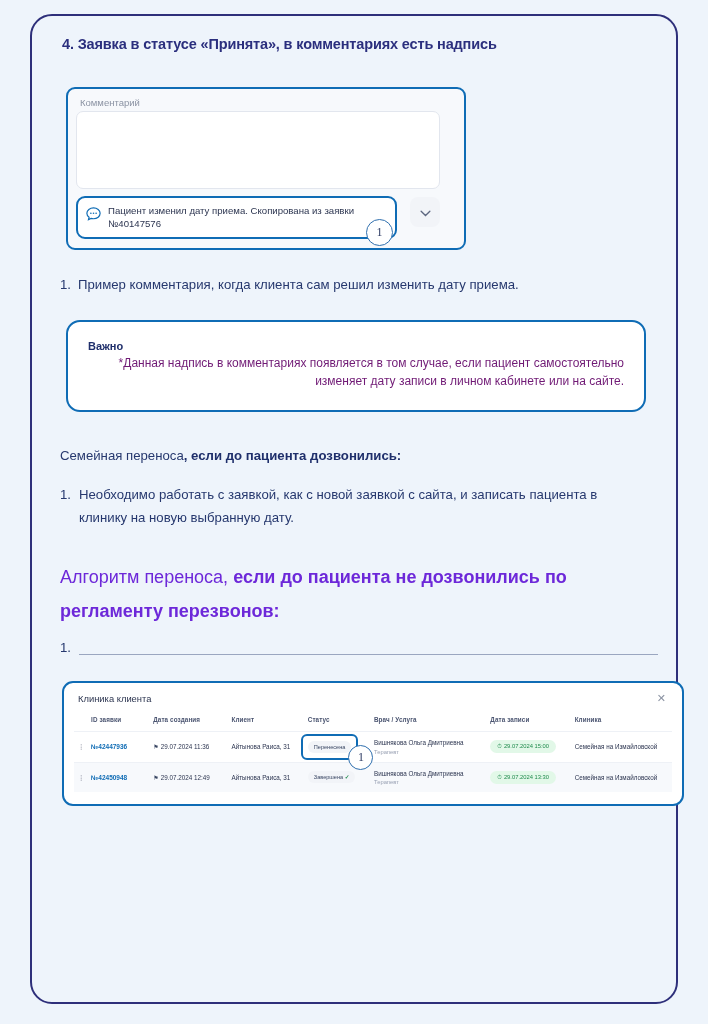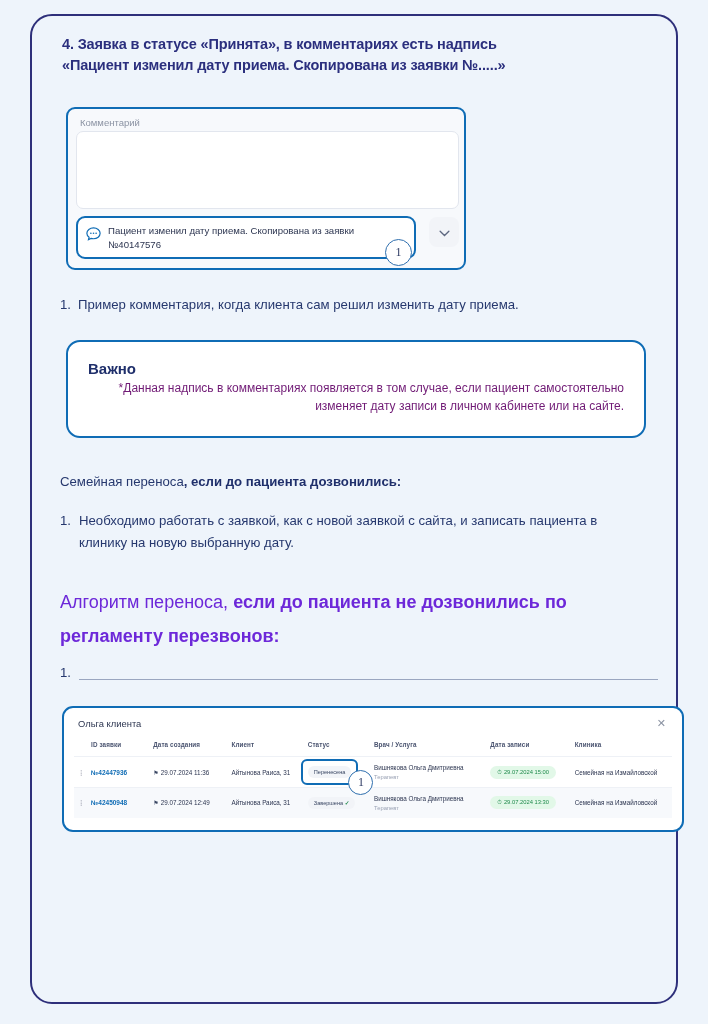--- a/index.html
+++ b/index.html
@@ -55,21 +55,21 @@
 
   
   .comment-widget {
     position: relative;
     margin: 32px 0 0 8px;
     width: 400px;
     border: 2.5px solid #0f6cb5;
     border-radius: 9px;
     background: #f7f9fc;
     box-sizing: border-box;
-    padding: 7px 5px 9px 8px;
+    padding: 7px 24px 9px 8px;
   }
   .comment-label {
     font-size: 9.5px;
     color: #8b93a3;
     margin: 1px 0 3px 4px;
     font-family: "Liberation Sans", sans-serif;
   }
   .comment-textarea {
     height: 78px;
     background: #ffffff;
@@ -152,21 +152,21 @@
   .important-box {
     margin: 28px 0 0 8px;
     width: 580px;
     border: 2.5px solid #0f6cb5;
     border-radius: 14px;
     background: #ffffff;
     box-sizing: border-box;
     padding: 18px 20px 20px 20px;
   }
   .important-title {
-    font-size: 15px;
+    font-size: 11px;
     font-weight: bold;
     color: #1f2f6b;
     margin-bottom: 3px;
   }
   .important-text {
     font-size: 12px;
     line-height: 1.48;
     color: #701a75;
     text-align: right;
   }
@@ -341,21 +341,20 @@
 </head>
 <body>
 
 <div class="page">
   <div class="page-frame"></div>
 
   <div class="content">
 
     <div class="heading">
       <span class="hl1">4. Заявка в статусе «Принята», в комментариях есть надпись</span>
-      <span class="hl2">«Пациент изменил дату приема. Скопирована из заявки №.....»</span>
     </div>
 
     <div class="comment-widget">
       <div class="comment-label">Комментарий</div>
       <div class="comment-textarea"></div>
 
       <div class="comment-row">
         <div class="comment-bubble">
           <span class="bubble-icon">
             <svg width="17" height="17" viewBox="0 0 20 20">
@@ -398,21 +397,21 @@
     <div class="algo-head2">
       <span>Алгоритм переноса, </span><b>если до пациента не дозвонились по регламенту перезвонов:</b>
     </div>
     <div class="blank-item">
       <span>1.</span>
       <span class="blank-line"></span>
     </div>
 
     <div class="records-panel">
       <div class="records-head">
-        <span class="records-title">Ольга клиента</span>
+        <span class="records-title">Клиника клиента</span>
         <span class="close-icon">✕</span>
       </div>
 
       <table class="records">
         <colgroup>
           <col class="col-kebab">
             <col class="col-id">
             <col class="col-created">
             <col class="col-client">
           <col class="col-status">

